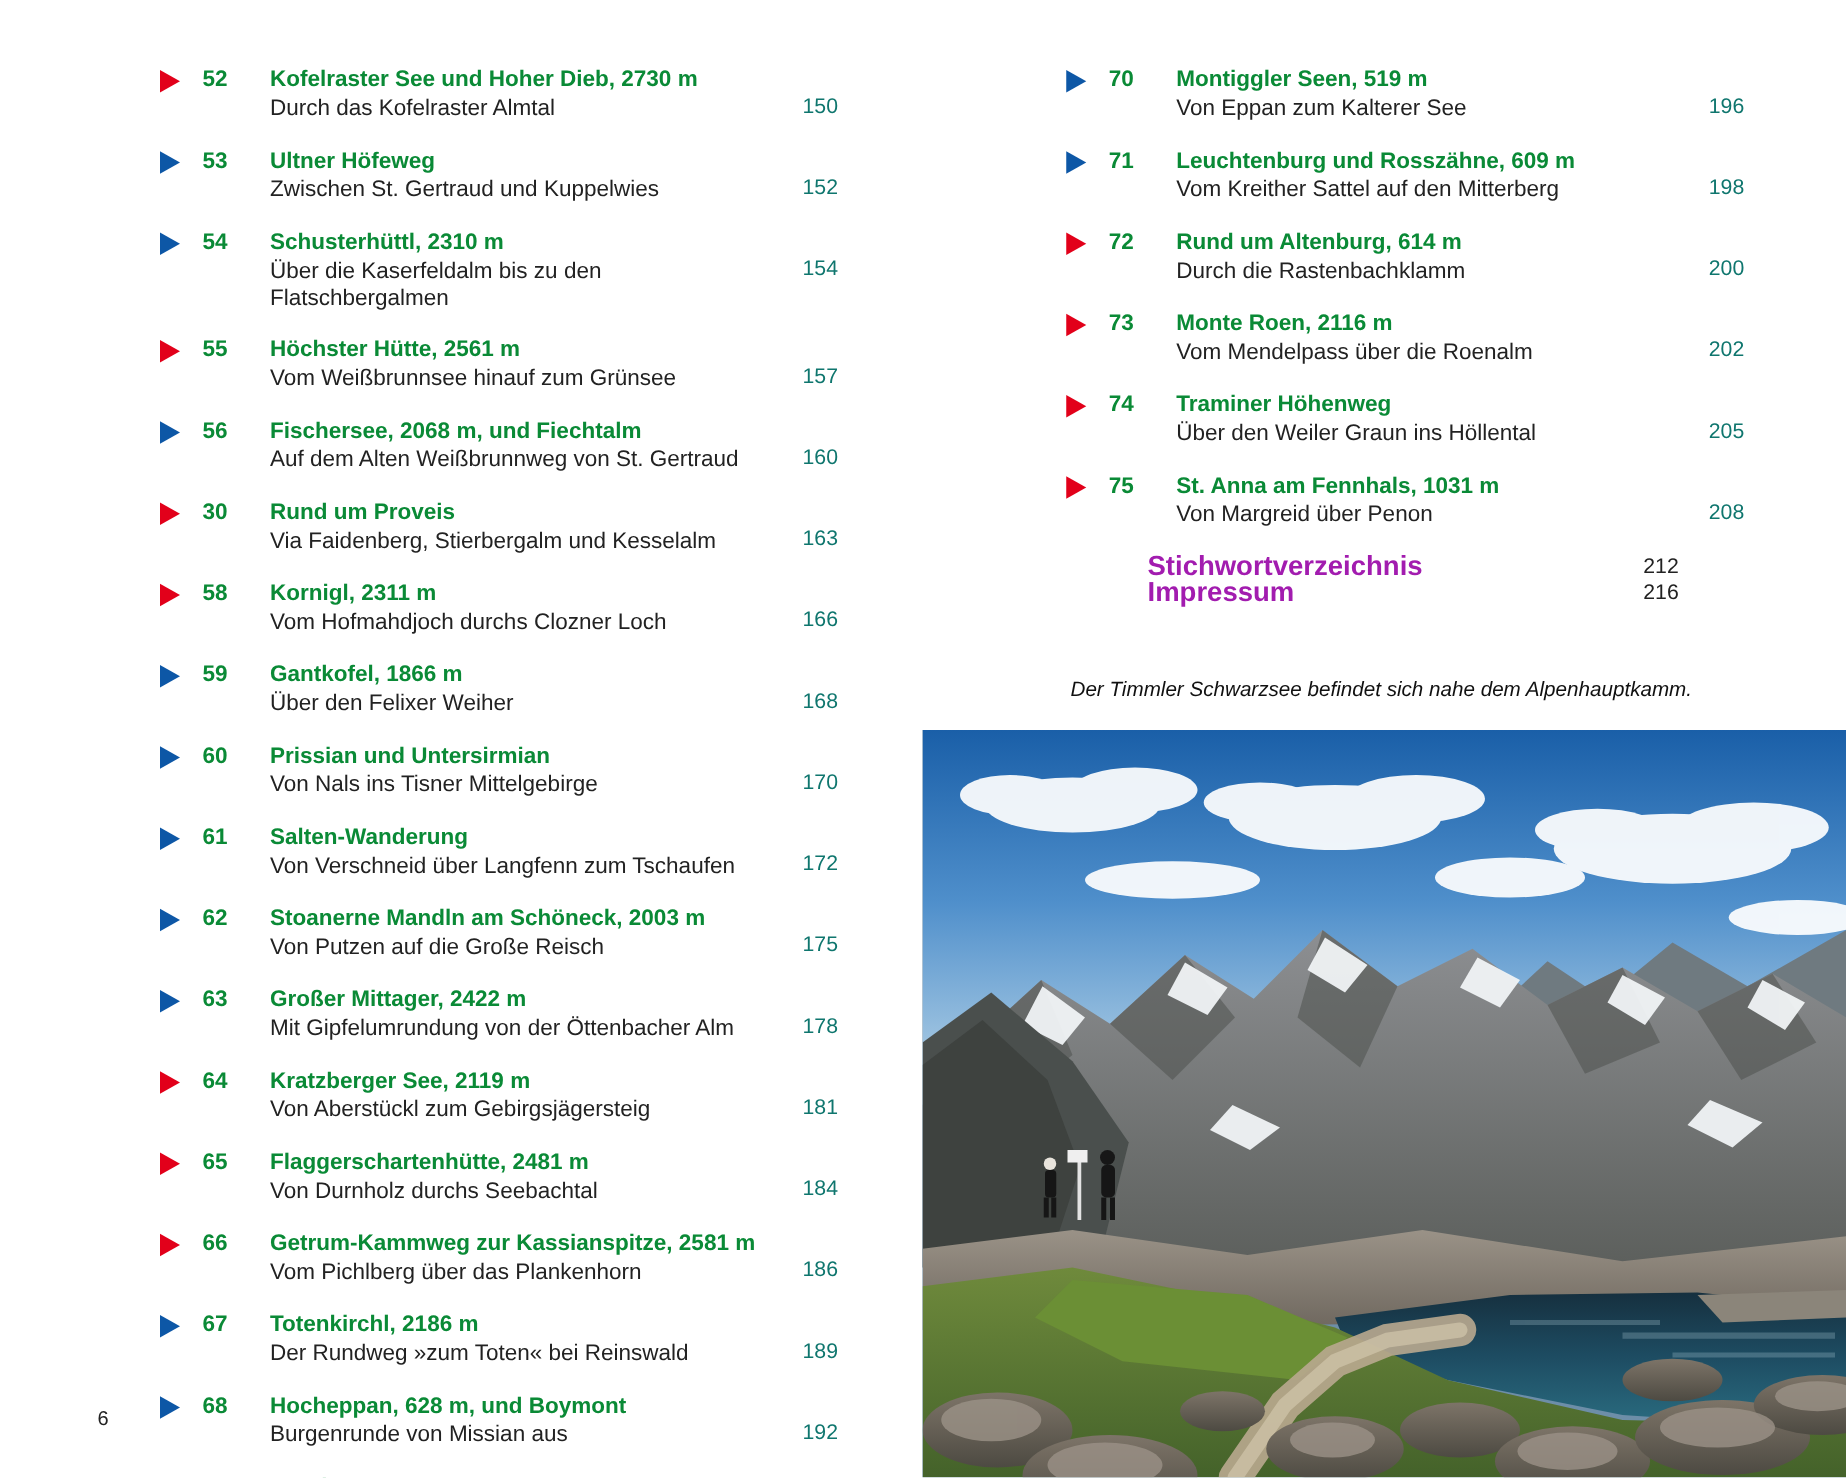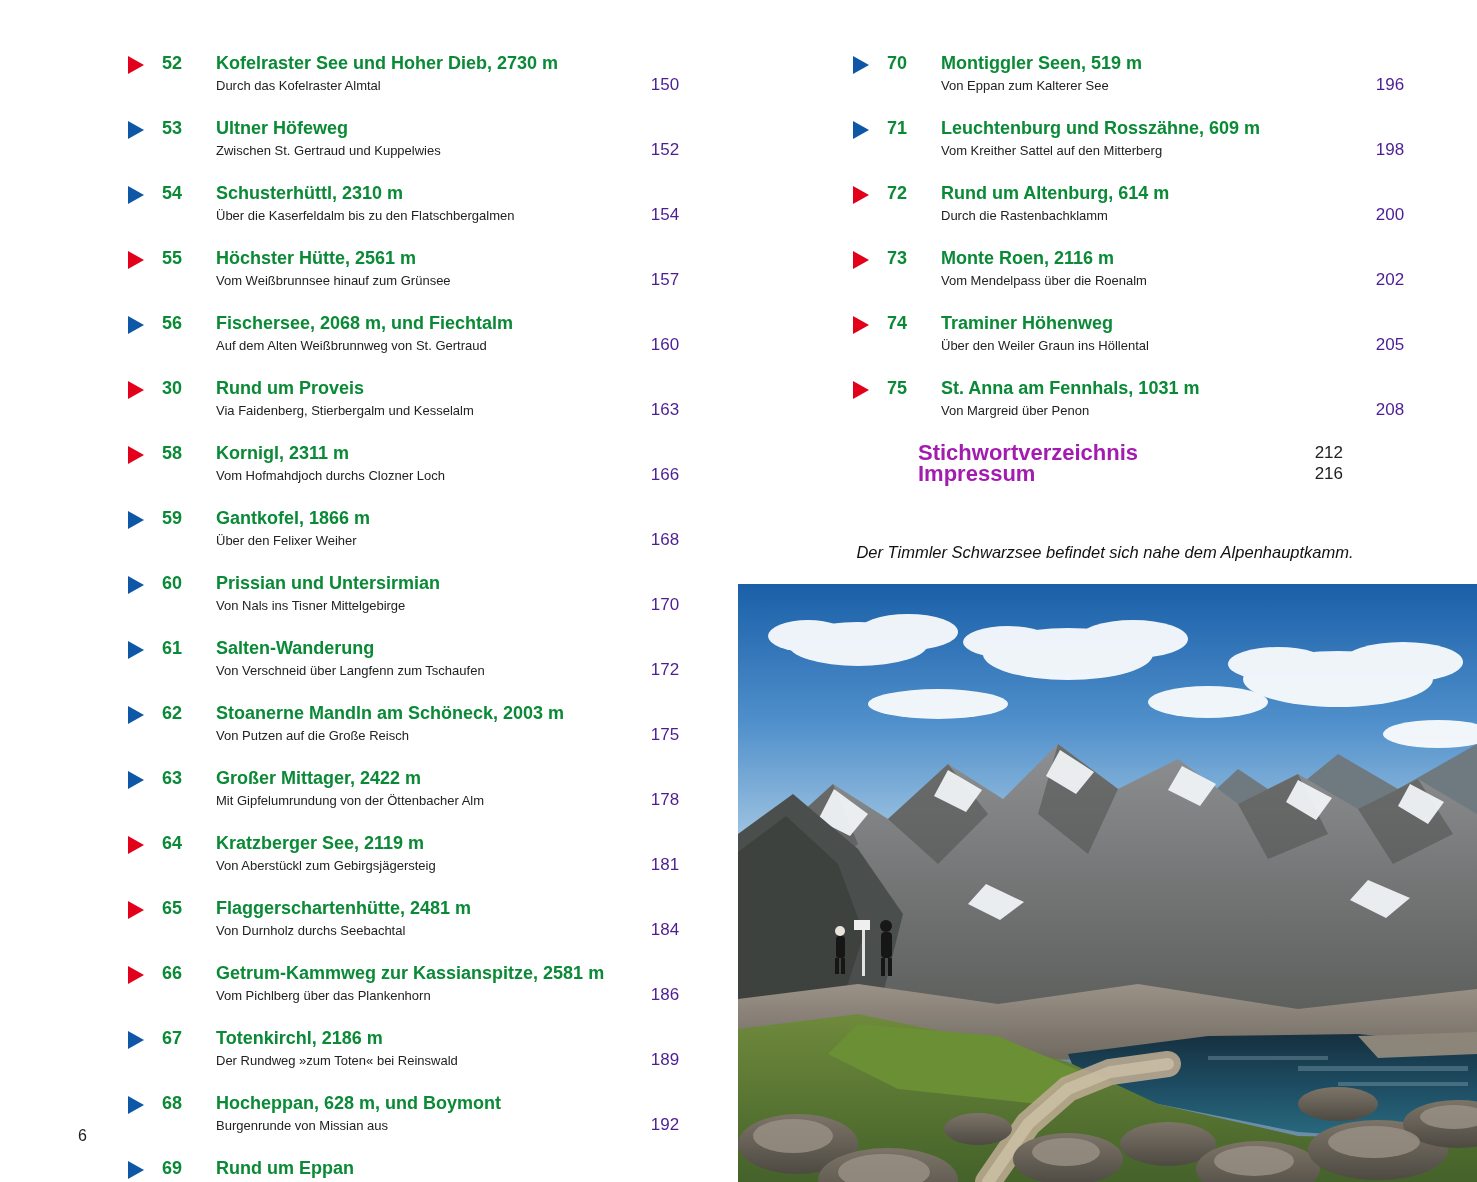--- a/index.html
+++ b/index.html
@@ -60,33 +60,33 @@
     margin-left: 88px;
     padding-right: 70px;
   }
   .title {
     font-size: 18px;
     font-weight: bold;
     color: #0a8a36;
     line-height: 22px;
   }
   .sub {
-    font-size: 13px;
+    font-size: 18px;
     color: #222222;
     line-height: 22px;
     margin-top: 1px;
   }
   .pg {
     position: absolute;
     right: 0;
     top: 22px;
     width: 46px;
-    text-align: center;
+    text-align: left;
     font-size: 17px;
-    color: #4c1d95;
+    color: #0f766e;
     line-height: 22px;
   }
 
   
   .backmatter {
     position: relative;
     margin-top: 16px;
     margin-left: 65px;
     padding-right: 70px;
   }

